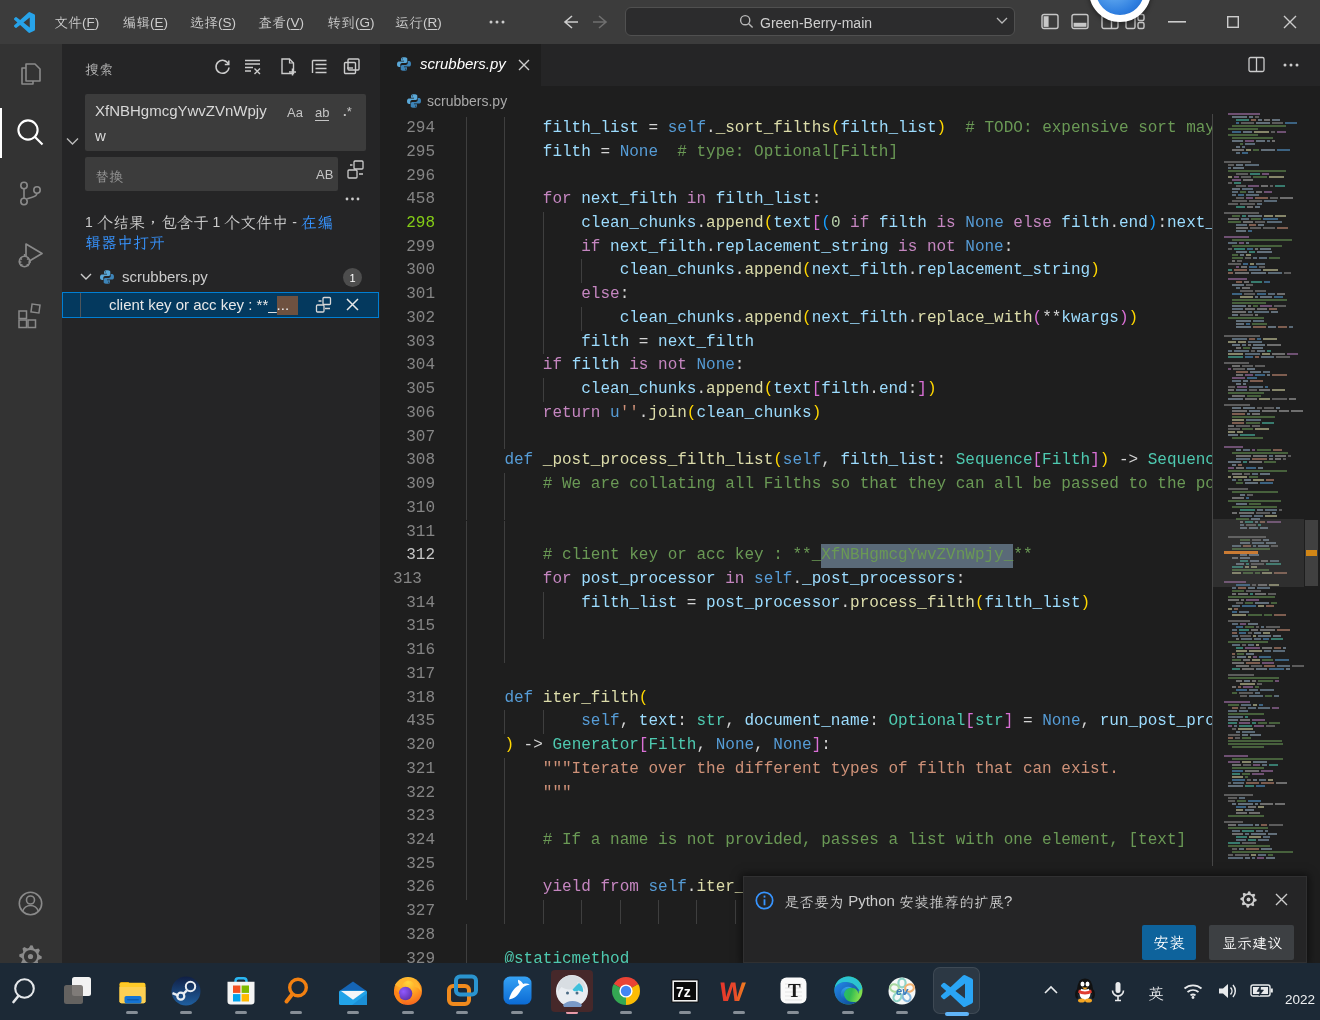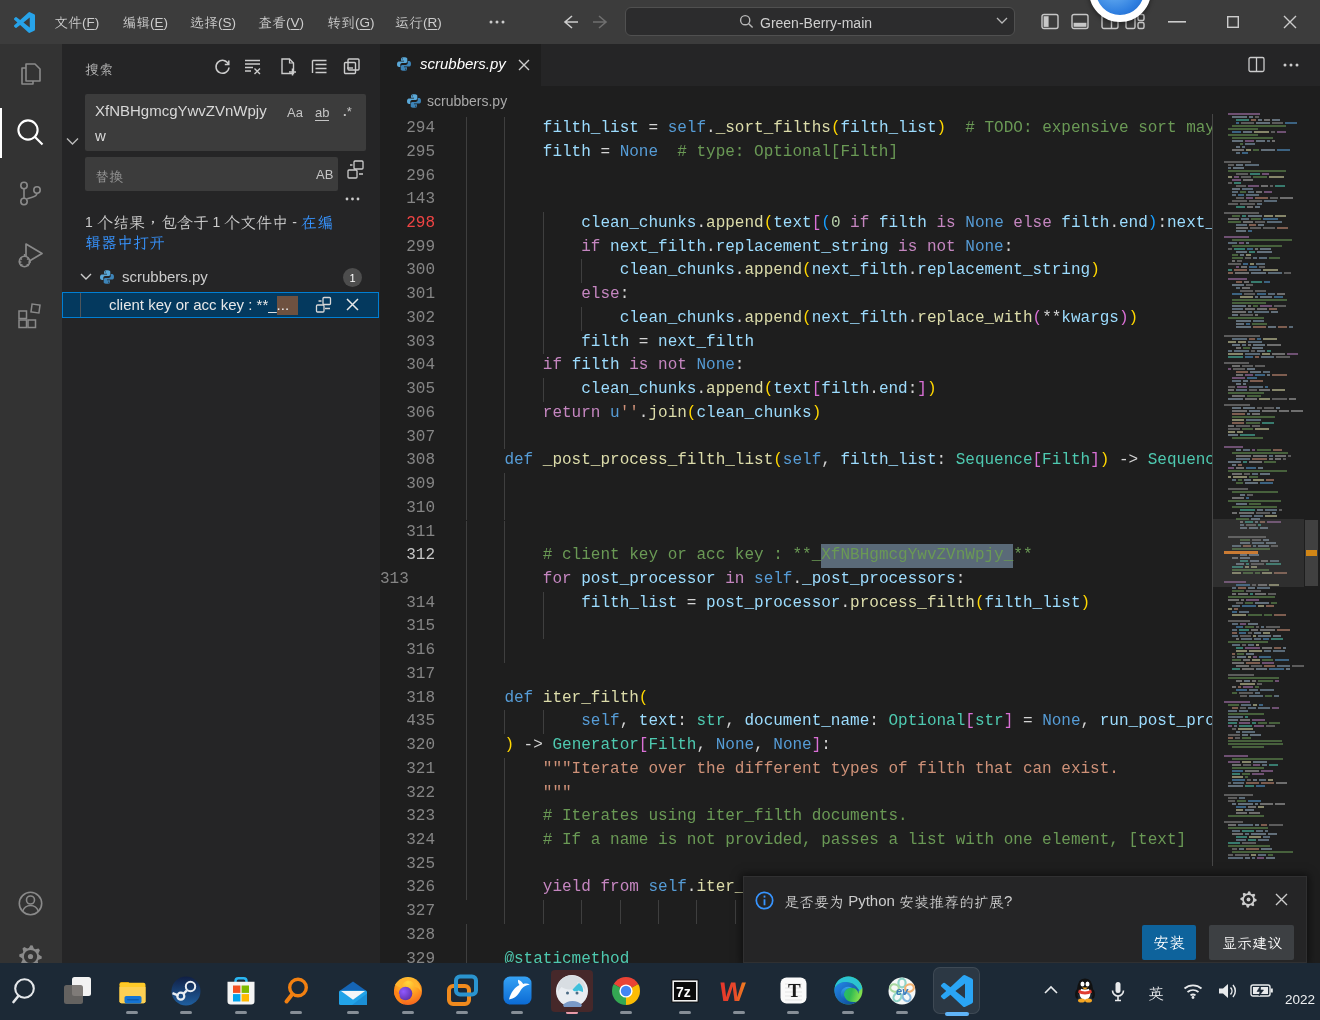--- a/index.html
+++ b/index.html
@@ -311,24 +311,25 @@
     <div style="position:absolute;left:86px;top:31.1px;width:1px;height:23.73px;background:#3f3f3f"></div>
     <div style="position:absolute;left:124px;top:31.1px;width:1px;height:23.73px;background:#3f3f3f"></div>
     <div style="position:absolute;left:86px;top:31.1px;white-space:pre;font:16px 'Liberation Mono',monospace;line-height:23.73px"><span style="color:#9CDCFE">        filth_list </span><span style="color:#D4D4D4">= </span><span style="color:#569CD6">self</span><span style="color:#D4D4D4">.</span><span style="color:#DCDCAA">_sort_filths</span><span style="color:#FFD700">(</span><span style="color:#9CDCFE">filth_list</span><span style="color:#FFD700">)</span><span style="color:#6A9955">  # TODO: expensive sort may be</span></div>
     <div style="position:absolute;left:0;top:54.83px;width:55px;text-align:right;font:16px 'Liberation Mono',monospace;line-height:23.73px;color:#858585">295</div>
     <div style="position:absolute;left:86px;top:54.83px;width:1px;height:23.73px;background:#3f3f3f"></div>
     <div style="position:absolute;left:124px;top:54.83px;width:1px;height:23.73px;background:#3f3f3f"></div>
     <div style="position:absolute;left:86px;top:54.83px;white-space:pre;font:16px 'Liberation Mono',monospace;line-height:23.73px"><span style="color:#9CDCFE">        filth </span><span style="color:#D4D4D4">= </span><span style="color:#569CD6">None</span><span style="color:#6A9955">  # type: Optional[Filth]</span></div>
     <div style="position:absolute;left:0;top:78.56px;width:55px;text-align:right;font:16px 'Liberation Mono',monospace;line-height:23.73px;color:#858585">296</div>
     <div style="position:absolute;left:86px;top:78.56px;width:1px;height:23.73px;background:#3f3f3f"></div>
     <div style="position:absolute;left:124px;top:78.56px;width:1px;height:23.73px;background:#3f3f3f"></div>
-    <div style="position:absolute;left:0;top:102.29px;width:55px;text-align:right;font:16px 'Liberation Mono',monospace;line-height:23.73px;color:#858585">143</div>
+    <div style="position:absolute;left:0;top:102.29px;width:55px;text-align:right;font:16px 'Liberation Mono',monospace;line-height:23.73px;color:#858585">458</div>
     <div style="position:absolute;left:86px;top:102.29px;width:1px;height:23.73px;background:#3f3f3f"></div>
     <div style="position:absolute;left:124px;top:102.29px;width:1px;height:23.73px;background:#3f3f3f"></div>
-    <div style="position:absolute;left:0;top:126.02px;width:55px;text-align:right;font:16px 'Liberation Mono',monospace;line-height:23.73px;color:#ef4444">298</div>
+    <div style="position:absolute;left:86px;top:102.29px;white-space:pre;font:16px 'Liberation Mono',monospace;line-height:23.73px"><span style="color:#C586C0">        for </span><span style="color:#9CDCFE">next_filth </span><span style="color:#C586C0">in </span><span style="color:#9CDCFE">filth_list</span><span style="color:#D4D4D4">:</span></div>
+    <div style="position:absolute;left:0;top:126.02px;width:55px;text-align:right;font:16px 'Liberation Mono',monospace;line-height:23.73px;color:#84cc16">298</div>
     <div style="position:absolute;left:86px;top:126.02px;width:1px;height:23.73px;background:#3f3f3f"></div>
     <div style="position:absolute;left:124px;top:126.02px;width:1px;height:23.73px;background:#3f3f3f"></div>
     <div style="position:absolute;left:163px;top:126.02px;width:1px;height:23.73px;background:#3f3f3f"></div>
     <div style="position:absolute;left:86px;top:126.02px;white-space:pre;font:16px 'Liberation Mono',monospace;line-height:23.73px"><span style="color:#9CDCFE">            clean_chunks</span><span style="color:#D4D4D4">.</span><span style="color:#DCDCAA">append</span><span style="color:#FFD700">(</span><span style="color:#9CDCFE">text</span><span style="color:#DA70D6">[</span><span style="color:#179FFF">(</span><span style="color:#B5CEA8">0 </span><span style="color:#C586C0">if </span><span style="color:#9CDCFE">filth </span><span style="color:#C586C0">is </span><span style="color:#569CD6">None </span><span style="color:#C586C0">else </span><span style="color:#9CDCFE">filth</span><span style="color:#D4D4D4">.</span><span style="color:#9CDCFE">end</span><span style="color:#179FFF">)</span><span style="color:#D4D4D4">:</span><span style="color:#9CDCFE">next_filth</span></div>
     <div style="position:absolute;left:0;top:149.75px;width:55px;text-align:right;font:16px 'Liberation Mono',monospace;line-height:23.73px;color:#858585">299</div>
     <div style="position:absolute;left:86px;top:149.75px;width:1px;height:23.73px;background:#3f3f3f"></div>
     <div style="position:absolute;left:124px;top:149.75px;width:1px;height:23.73px;background:#3f3f3f"></div>
     <div style="position:absolute;left:163px;top:149.75px;width:1px;height:23.73px;background:#3f3f3f"></div>
     <div style="position:absolute;left:86px;top:149.75px;white-space:pre;font:16px 'Liberation Mono',monospace;line-height:23.73px"><span style="color:#C586C0">            if </span><span style="color:#9CDCFE">next_filth</span><span style="color:#D4D4D4">.</span><span style="color:#9CDCFE">replacement_string </span><span style="color:#C586C0">is not </span><span style="color:#569CD6">None</span><span style="color:#D4D4D4">:</span></div>
     <div style="position:absolute;left:0;top:173.48px;width:55px;text-align:right;font:16px 'Liberation Mono',monospace;line-height:23.73px;color:#858585">300</div>
@@ -368,32 +369,33 @@
     <div style="position:absolute;left:86px;top:315.86px;white-space:pre;font:16px 'Liberation Mono',monospace;line-height:23.73px"><span style="color:#C586C0">        return </span><span style="color:#569CD6">u</span><span style="color:#CE9178">''</span><span style="color:#D4D4D4">.</span><span style="color:#DCDCAA">join</span><span style="color:#FFD700">(</span><span style="color:#9CDCFE">clean_chunks</span><span style="color:#FFD700">)</span></div>
     <div style="position:absolute;left:0;top:339.59px;width:55px;text-align:right;font:16px 'Liberation Mono',monospace;line-height:23.73px;color:#858585">307</div>
     <div style="position:absolute;left:86px;top:339.59px;width:1px;height:23.73px;background:#3f3f3f"></div>
     <div style="position:absolute;left:124px;top:339.59px;width:1px;height:23.73px;background:#3f3f3f"></div>
     <div style="position:absolute;left:0;top:363.32px;width:55px;text-align:right;font:16px 'Liberation Mono',monospace;line-height:23.73px;color:#858585">308</div>
     <div style="position:absolute;left:86px;top:363.32px;width:1px;height:23.73px;background:#3f3f3f"></div>
     <div style="position:absolute;left:86px;top:363.32px;white-space:pre;font:16px 'Liberation Mono',monospace;line-height:23.73px"><span style="color:#569CD6">    def </span><span style="color:#DCDCAA">_post_process_filth_list</span><span style="color:#FFD700">(</span><span style="color:#569CD6">self</span><span style="color:#D4D4D4">, </span><span style="color:#9CDCFE">filth_list</span><span style="color:#D4D4D4">: </span><span style="color:#4EC9B0">Sequence</span><span style="color:#DA70D6">[</span><span style="color:#4EC9B0">Filth</span><span style="color:#DA70D6">]</span><span style="color:#FFD700">)</span><span style="color:#D4D4D4"> -&gt; </span><span style="color:#4EC9B0">Sequence</span></div>
     <div style="position:absolute;left:0;top:387.05px;width:55px;text-align:right;font:16px 'Liberation Mono',monospace;line-height:23.73px;color:#858585">309</div>
     <div style="position:absolute;left:86px;top:387.05px;width:1px;height:23.73px;background:#3f3f3f"></div>
     <div style="position:absolute;left:124px;top:387.05px;width:1px;height:23.73px;background:#3f3f3f"></div>
+    <div style="position:absolute;left:86px;top:387.05px;white-space:pre;font:16px 'Liberation Mono',monospace;line-height:23.73px"><span style="color:#6A9955">        # We are collating all Filths so that they can all be passed to the po</span></div>
     <div style="position:absolute;left:0;top:410.78px;width:55px;text-align:right;font:16px 'Liberation Mono',monospace;line-height:23.73px;color:#858585">310</div>
     <div style="position:absolute;left:86px;top:410.78px;width:1px;height:23.73px;background:#3f3f3f"></div>
     <div style="position:absolute;left:124px;top:410.78px;width:1px;height:23.73px;background:#3f3f3f"></div>
     <div style="position:absolute;left:0;top:434.51px;width:55px;text-align:right;font:16px 'Liberation Mono',monospace;line-height:23.73px;color:#858585">311</div>
     <div style="position:absolute;left:86px;top:434.51px;width:1px;height:23.73px;background:#3f3f3f"></div>
     <div style="position:absolute;left:124px;top:434.51px;width:1px;height:23.73px;background:#3f3f3f"></div>
     <div style="position:absolute;left:0;top:458.24px;width:55px;text-align:right;font:16px 'Liberation Mono',monospace;line-height:23.73px;color:#c6c6c6">312</div>
     <div style="position:absolute;left:86px;top:458.24px;width:1px;height:23.73px;background:#3f3f3f"></div>
     <div style="position:absolute;left:124px;top:458.24px;width:1px;height:23.73px;background:#3f3f3f"></div>
     <div style="position:absolute;left:441.2px;top:458.24px;width:192.0px;height:23.73px;background:#5a6a78"></div>
     <div style="position:absolute;left:86px;top:458.24px;white-space:pre;font:16px 'Liberation Mono',monospace;line-height:23.73px"><span style="color:#6A9955">        # client key or acc key : **_</span><span style="color:#6A9955">XfNBHgmcgYwvZVnWpjy</span><span style="color:#6A9955">_**</span></div>
-    <div style="position:absolute;left:0;top:481.97px;width:55px;text-align:left;font:16px 'Liberation Mono',monospace;line-height:23.73px;color:#858585">313</div>
+    <div style="position:absolute;left:0;top:481.97px;width:55px;text-align:center;font:16px 'Liberation Mono',monospace;line-height:23.73px;color:#858585">313</div>
     <div style="position:absolute;left:86px;top:481.97px;width:1px;height:23.73px;background:#3f3f3f"></div>
     <div style="position:absolute;left:124px;top:481.97px;width:1px;height:23.73px;background:#3f3f3f"></div>
     <div style="position:absolute;left:86px;top:481.97px;white-space:pre;font:16px 'Liberation Mono',monospace;line-height:23.73px"><span style="color:#C586C0">        for </span><span style="color:#9CDCFE">post_processor </span><span style="color:#C586C0">in </span><span style="color:#569CD6">self</span><span style="color:#D4D4D4">.</span><span style="color:#9CDCFE">_post_processors</span><span style="color:#D4D4D4">:</span></div>
     <div style="position:absolute;left:0;top:505.7px;width:55px;text-align:right;font:16px 'Liberation Mono',monospace;line-height:23.73px;color:#858585">314</div>
     <div style="position:absolute;left:86px;top:505.7px;width:1px;height:23.73px;background:#3f3f3f"></div>
     <div style="position:absolute;left:124px;top:505.7px;width:1px;height:23.73px;background:#3f3f3f"></div>
     <div style="position:absolute;left:163px;top:505.7px;width:1px;height:23.73px;background:#3f3f3f"></div>
     <div style="position:absolute;left:86px;top:505.7px;white-space:pre;font:16px 'Liberation Mono',monospace;line-height:23.73px"><span style="color:#9CDCFE">            filth_list </span><span style="color:#D4D4D4">= </span><span style="color:#9CDCFE">post_processor</span><span style="color:#D4D4D4">.</span><span style="color:#DCDCAA">process_filth</span><span style="color:#FFD700">(</span><span style="color:#9CDCFE">filth_list</span><span style="color:#FFD700">)</span></div>
     <div style="position:absolute;left:0;top:529.43px;width:55px;text-align:right;font:16px 'Liberation Mono',monospace;line-height:23.73px;color:#858585">315</div>
     <div style="position:absolute;left:86px;top:529.43px;width:1px;height:23.73px;background:#3f3f3f"></div>
@@ -419,21 +421,20 @@
     <div style="position:absolute;left:86px;top:671.81px;width:1px;height:23.73px;background:#3f3f3f"></div>
     <div style="position:absolute;left:124px;top:671.81px;width:1px;height:23.73px;background:#3f3f3f"></div>
     <div style="position:absolute;left:86px;top:671.81px;white-space:pre;font:16px 'Liberation Mono',monospace;line-height:23.73px"><span style="color:#CE9178">        """Iterate over the different types of filth that can exist.</span></div>
     <div style="position:absolute;left:0;top:695.54px;width:55px;text-align:right;font:16px 'Liberation Mono',monospace;line-height:23.73px;color:#858585">322</div>
     <div style="position:absolute;left:86px;top:695.54px;width:1px;height:23.73px;background:#3f3f3f"></div>
     <div style="position:absolute;left:124px;top:695.54px;width:1px;height:23.73px;background:#3f3f3f"></div>
     <div style="position:absolute;left:86px;top:695.54px;white-space:pre;font:16px 'Liberation Mono',monospace;line-height:23.73px"><span style="color:#CE9178">        """</span></div>
     <div style="position:absolute;left:0;top:719.27px;width:55px;text-align:right;font:16px 'Liberation Mono',monospace;line-height:23.73px;color:#858585">323</div>
     <div style="position:absolute;left:86px;top:719.27px;width:1px;height:23.73px;background:#3f3f3f"></div>
     <div style="position:absolute;left:124px;top:719.27px;width:1px;height:23.73px;background:#3f3f3f"></div>
-    <div style="position:absolute;left:86px;top:719.27px;white-space:pre;font:16px 'Liberation Mono',monospace;line-height:23.73px"><span style="color:#6A9955">        # Iterates using iter_filth documents.</span></div>
     <div style="position:absolute;left:0;top:743.0px;width:55px;text-align:right;font:16px 'Liberation Mono',monospace;line-height:23.73px;color:#858585">324</div>
     <div style="position:absolute;left:86px;top:743.0px;width:1px;height:23.73px;background:#3f3f3f"></div>
     <div style="position:absolute;left:124px;top:743.0px;width:1px;height:23.73px;background:#3f3f3f"></div>
     <div style="position:absolute;left:86px;top:743.0px;white-space:pre;font:16px 'Liberation Mono',monospace;line-height:23.73px"><span style="color:#6A9955">        # If a name is not provided, passes a list with one element, [text]</span></div>
     <div style="position:absolute;left:0;top:766.73px;width:55px;text-align:right;font:16px 'Liberation Mono',monospace;line-height:23.73px;color:#858585">325</div>
     <div style="position:absolute;left:86px;top:766.73px;width:1px;height:23.73px;background:#3f3f3f"></div>
     <div style="position:absolute;left:124px;top:766.73px;width:1px;height:23.73px;background:#3f3f3f"></div>
     <div style="position:absolute;left:0;top:790.46px;width:55px;text-align:right;font:16px 'Liberation Mono',monospace;line-height:23.73px;color:#858585">326</div>
     <div style="position:absolute;left:86px;top:790.46px;width:1px;height:23.73px;background:#3f3f3f"></div>
     <div style="position:absolute;left:124px;top:790.46px;width:1px;height:23.73px;background:#3f3f3f"></div>

